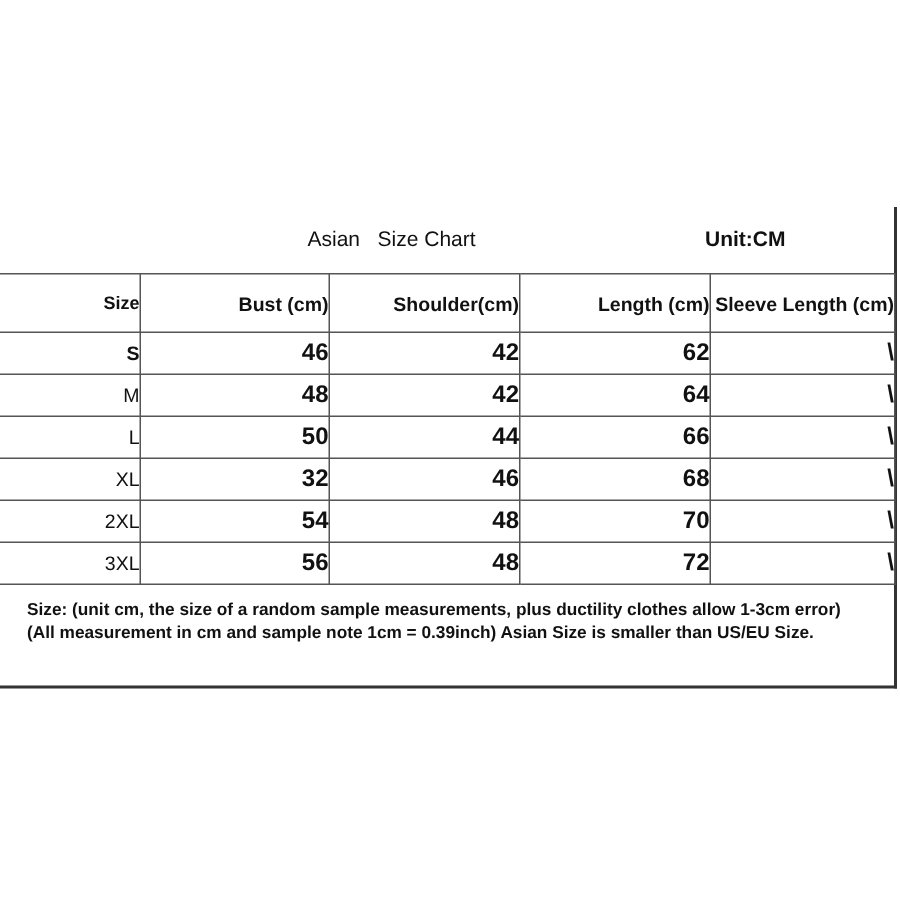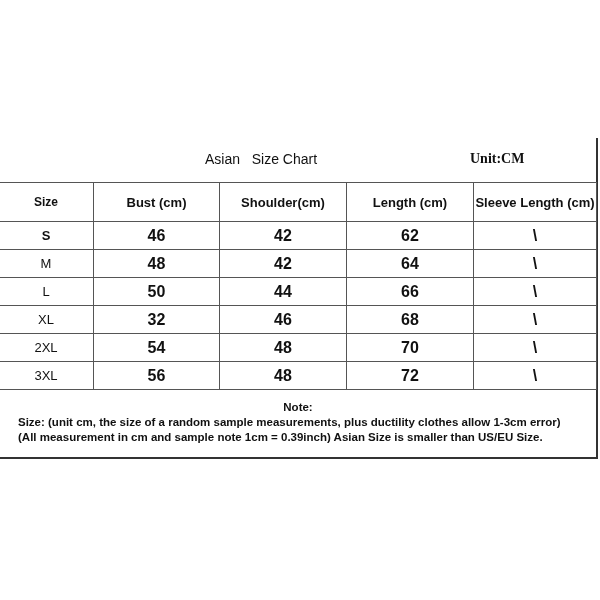--- a/index.html
+++ b/index.html
@@ -2,23 +2,23 @@
 <html><head>
 <meta charset="utf-8">
 <style>
   html, body { margin:0; padding:0; background:#ffffff; }
   body { width:600px; height:600px; position:relative; overflow:hidden;
          font-family:"Liberation Sans", sans-serif; color:#111; }
   .chart { position:absolute; left:0; top:0; width:600px; height:600px; }
   .right-border { position:absolute; left:596px; top:138px; width:2px; height:321px; background:#333; }
   .title-row { position:absolute; left:0; top:138px; width:596px; height:45px; }
   .title { position:absolute; left:205px; top:13px; font-size:14px; font-weight:normal; white-space:pre; }
-  .unit { position:absolute; left:470px; top:13px; font-size:14px; font-weight:bold;font-family:Liberation Serif, serif; }
+  .unit { position:absolute; left:470px; top:13px; font-size:14px; font-weight:bold; }
   table { position:absolute; left:-2px; top:182px; border-collapse:collapse; }
-  td, th { border:1.5px solid #555; padding:0; text-align:center; vertical-align:middle; font-size:13px; }
+  td, th { border:1.5px solid #555; padding:0; text-align:right; vertical-align:middle; font-size:13px; }
   th { font-weight:bold; height:38px; line-height:17px; }
   td { height:27px; font-weight:bold; font-size:16px; }
   td.size { font-weight:normal; font-size:13px; }
   td.size.bold { font-weight:bold; }
   th.size-h { font-size:12px; }
   .c0 { width:94px; } .c1 { width:125px; } .c2 { width:126px; } .c3 { width:126px; } .c4 { width:122px; }
   .note { position:absolute; left:0; top:400px; width:596px; font-size:11.5px; font-weight:bold; line-height:15px; }
   .note-title { text-align:center; padding-left:0; }
   .note-line { padding-left:18px; white-space:nowrap; }
   .bottom-border { position:absolute; left:0; top:457px; width:598px; height:2px; background:#333; }
@@ -84,19 +84,18 @@
         <td class="size">3XL</td>
         <td>56</td>
         <td>48</td>
         <td>72</td>
         <td>\</td>
       </tr>
     </tbody>
   </table>
 
   <div class="note">
-    <div class="note-title">Note:</div>
     <div class="note-line">Size: (unit cm, the size of a random sample measurements, plus ductility clothes allow 1-3cm error)</div>
     <div class="note-line">(All measurement in cm and sample note 1cm = 0.39inch) Asian Size is smaller than US/EU Size.</div>
   </div>
 
   <div class="bottom-border"></div>
 </div>
 
 </body></html>

